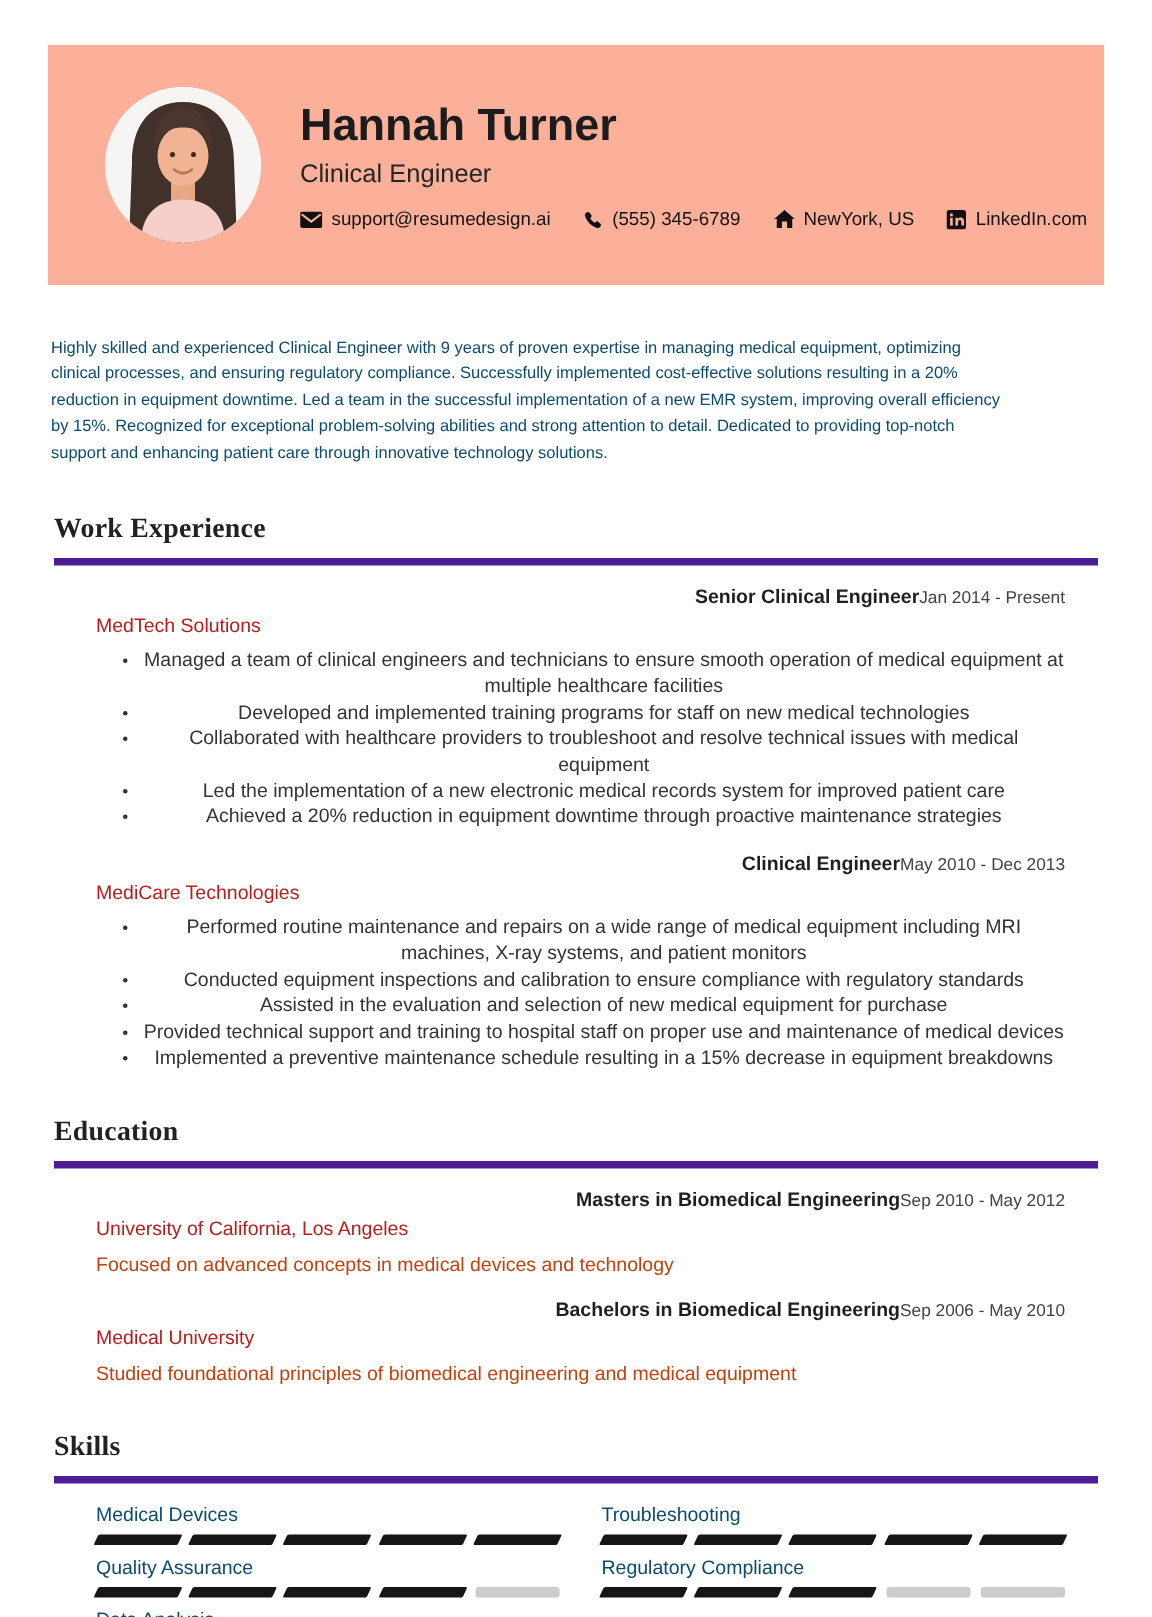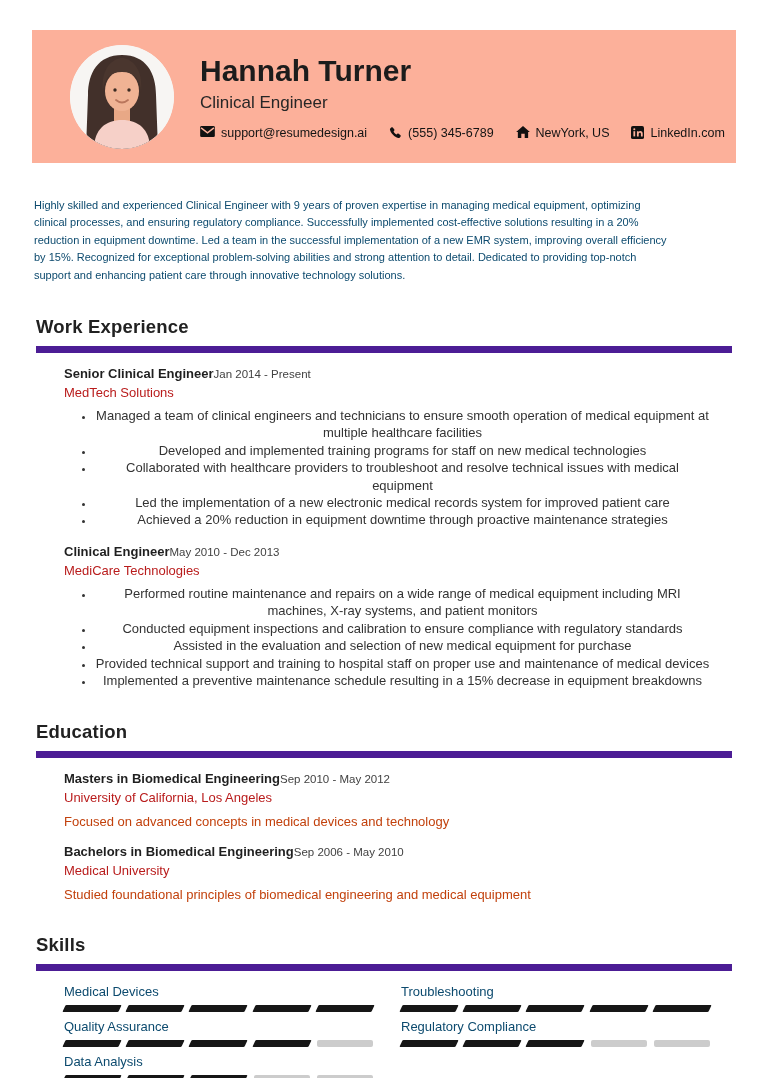--- a/index.html
+++ b/index.html
@@ -5,60 +5,61 @@
   * { margin:0; padding:0; box-sizing:border-box; }
   html,body { width:768px; height:1078px; }
   body {
     background:#ffffff;
     font-family:"Liberation Sans", sans-serif;
     color:#333;
     overflow:hidden;
   }
   .header {
     margin:30px 32px 0;
-    height:133px;
+    height:160px;
     background:#fcb09a;
     display:flex;
     align-items:center;
   }
   .avatar {
     width:104px; height:104px;
     border-radius:50%;
     overflow:hidden;
     margin-left:38px;
     flex:none;
     background:#f7f5f3;
   }
   .header-text { margin-left:26px; }
   .name { font-size:30px; font-weight:700; color:#1c1c1c; line-height:1.1; }
   .job-title { font-size:17px; color:#262626; margin-top:6px; }
   .contact-row { display:flex; align-items:center; gap:22px; margin-top:13px; }
-  .contact-item { display:flex; align-items:flex-start; gap:6px; font-size:12.5px; color:#141414; }
+  .contact-item { display:flex; align-items:center; gap:6px; font-size:12.5px; color:#141414; }
   .contact-item svg { display:block; }
 
   .summary {
     margin:34px 36px 0 34px;
     max-width:640px;
     font-size:11px;
     line-height:17.4px;
     color:#0c4a6e;
   }
 
   .section { margin:32px 36px 0; }
   .section-heading {
     font-size:18.5px;
     font-weight:700;
     color:#212121;
     letter-spacing:0.2px;
     padding-bottom:8px;
-    border-bottom:7px solid #4c1d95;
+    border-bottom:5px solid #4c1d95;
+    font-family:Liberation Serif, serif;
   }
   .entry { margin:13px 22px 0 28px; }
   .entry + .entry { margin-top:15px; }
-  .entry-head { display:flex; justify-content:flex-start; align-items:baseline; }
+  .entry-head { display:flex; justify-content:flex-end; align-items:baseline; }
   .entry-title { font-size:13px; font-weight:700; color:#1f1f1f; }
   .entry-date { font-size:11.5px; color:#424242; white-space:nowrap; }
   .entry-company { font-size:13px; color:#b91c1c; margin-top:4px; }
   .entry-desc { font-size:13px; color:#c2410c; margin-top:9px; }
   ul.bullets { margin-top:7px; padding-left:31px; list-style:disc;text-align:center; }
   ul.bullets li { font-size:13px; line-height:17.4px; color:#333; }
   ul.bullets li::marker { color:#333; font-size:11px; }
 
   .skills-grid {
     display:grid;

